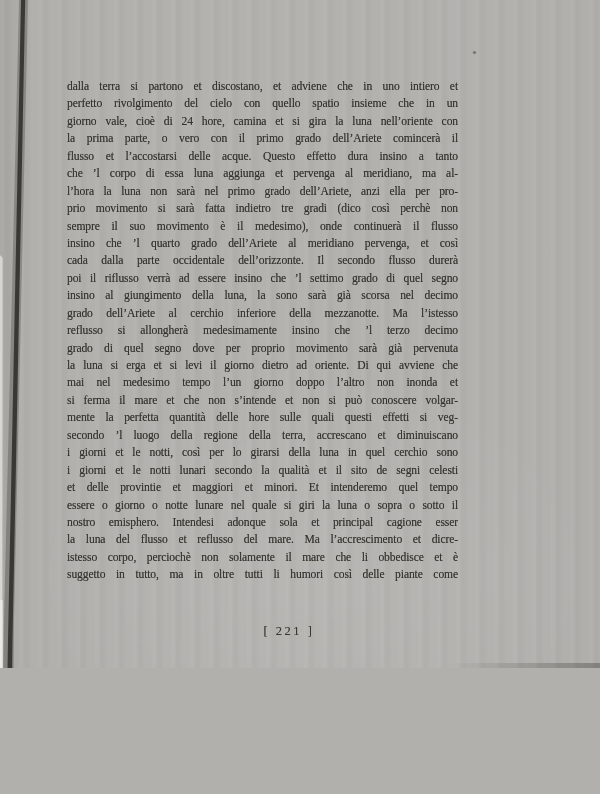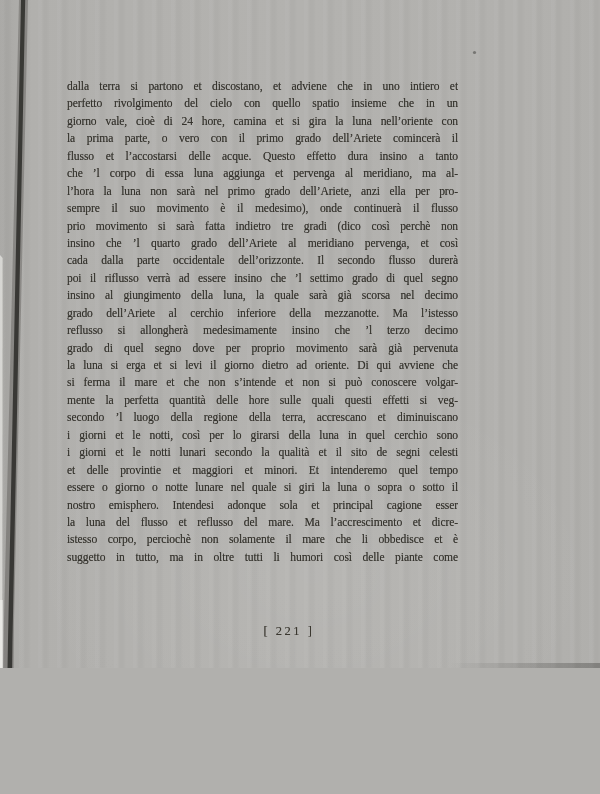--- a/index.html
+++ b/index.html
@@ -89,30 +89,31 @@
   </svg>
 
   <div class="text-block">
       <div class="text-line">dalla terra si partono et discostano, et adviene che in uno intiero et</div>
       <div class="text-line">perfetto rivolgimento del cielo con quello spatio insieme che in un</div>
       <div class="text-line">giorno vale, cioè di 24 hore, camina et si gira la luna nell’oriente con</div>
       <div class="text-line">la prima parte, o vero con il primo grado dell’Ariete comincerà il</div>
       <div class="text-line">flusso et l’accostarsi delle acque. Questo effetto dura insino a tanto</div>
       <div class="text-line">che ’l corpo di essa luna aggiunga et pervenga al meridiano, ma al-</div>
       <div class="text-line">l’hora la luna non sarà nel primo grado dell’Ariete, anzi ella per pro-</div>
+      <div class="text-line">prio movimento si sarà fatta indietro tre gradi (dico così perchè non</div>
       <div class="text-line">sempre il suo movimento è il medesimo), onde continuerà il flusso</div>
-      <div class="text-line">prio movimento si sarà fatta indietro tre gradi (dico così perchè non</div>
       <div class="text-line">insino che ’l quarto grado dell’Ariete al meridiano pervenga, et così</div>
       <div class="text-line">cada dalla parte occidentale dell’orizzonte. Il secondo flusso durerà</div>
       <div class="text-line">poi il riflusso verrà ad essere insino che ’l settimo grado di quel segno</div>
-      <div class="text-line">insino al giungimento della luna, la quale sarà già scorsa nel decimo</div>
+      <div class="text-line">insino al giungimento della luna, la sono sarà già scorsa nel decimo</div>
       <div class="text-line">grado dell’Ariete al cerchio inferiore della mezzanotte. Ma l’istesso</div>
       <div class="text-line">reflusso si allongherà medesimamente insino che ’l terzo decimo</div>
       <div class="text-line">grado di quel segno dove per proprio movimento sarà già pervenuta</div>
       <div class="text-line">la luna si erga et si levi il giorno dietro ad oriente. Di qui avviene che</div>
+      <div class="text-line">mai nel medesimo tempo l’un giorno doppo l’altro non inonda et</div>
       <div class="text-line">si ferma il mare et che non s’intende et non si può conoscere volgar-</div>
       <div class="text-line">mente la perfetta quantità delle hore sulle quali questi effetti si veg-</div>
       <div class="text-line">secondo ’l luogo della regione della terra, accrescano et diminuiscano</div>
       <div class="text-line">i giorni et le notti, così per lo girarsi della luna in quel cerchio sono</div>
       <div class="text-line">i giorni et le notti lunari secondo la qualità et il sito de segni celesti</div>
       <div class="text-line">et delle provintie et maggiori et minori. Et intenderemo quel tempo</div>
       <div class="text-line">essere o giorno o notte lunare nel quale si giri la luna o sopra o sotto il</div>
       <div class="text-line">nostro emisphero. Intendesi adonque sola et principal cagione esser</div>
       <div class="text-line">la luna del flusso et reflusso del mare. Ma l’accrescimento et dicre-</div>
       <div class="text-line">istesso corpo, perciochè non solamente il mare che li obbedisce et è</div>

